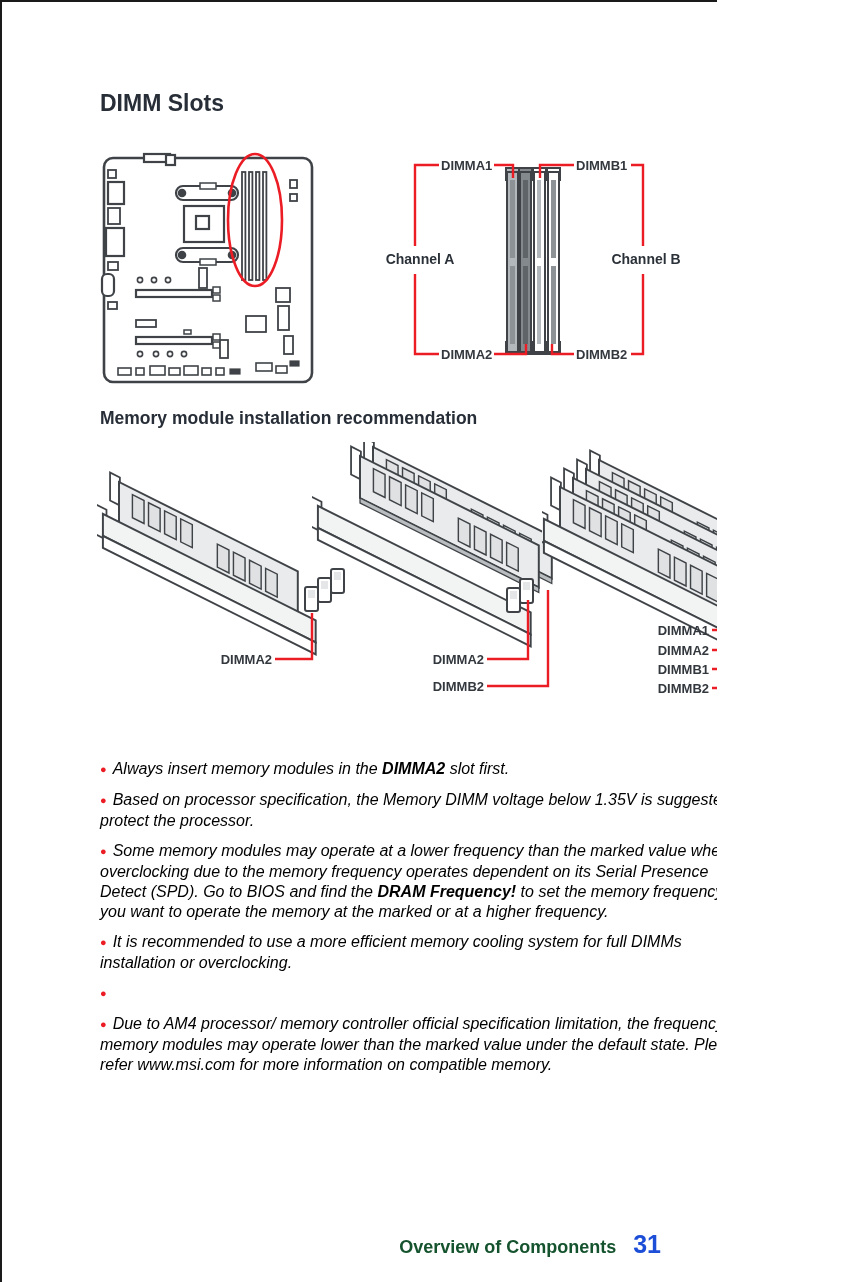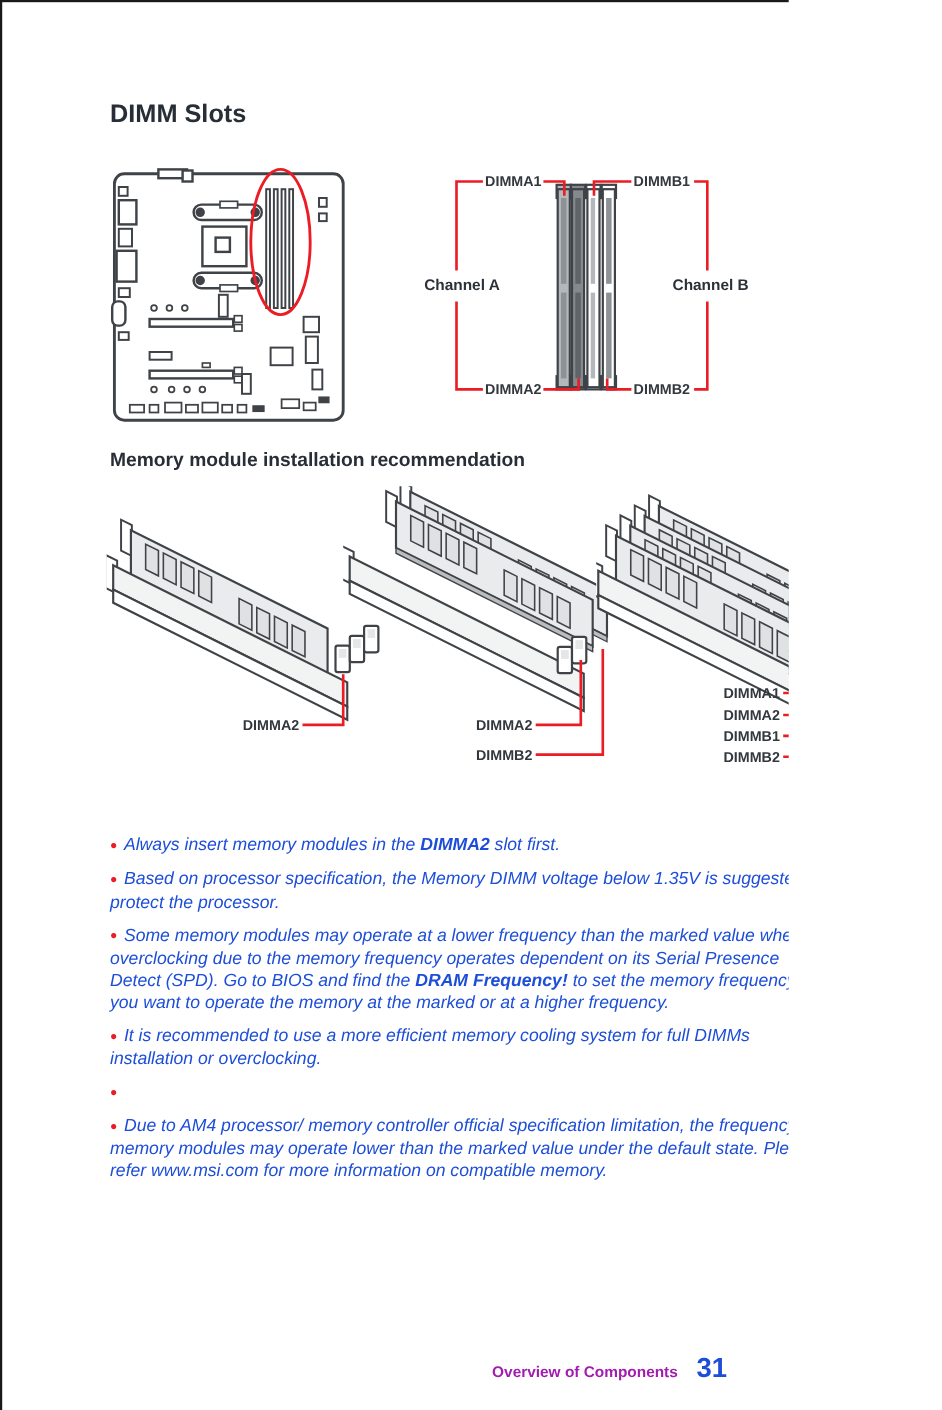--- a/index.html
+++ b/index.html
@@ -28,33 +28,33 @@
   .imp-head{
     position:absolute;left:100px;top:718px;height:40px;
     display:flex;align-items:center;gap:12px;
   }
   .imp-title{
     color:#ec1c24;font-size:18.5px;font-weight:bold;font-style:italic;
   }
   .bullets{
     position:absolute;left:98px;top:757px;width:656px;
     margin:0;padding:0;list-style:none;
-    color:#1d4ed8;font-size:16px;font-style:italic;line-height:20px;
+    color:#000000;font-size:16px;font-style:italic;line-height:20px;
   }
   .bullets li{margin:0 0 10px 0;}
   .bullets li .dot::before{
     content:"\25CF";color:#ec1c24;font-style:normal;font-size:11px;
     margin-right:6px;position:relative;top:-1px;
   }
   .bullets b{font-weight:bold;}
   .footer{
     position:absolute;left:98px;right:56px;top:1228px;
     display:flex;justify-content:flex-end;align-items:baseline;gap:17px;
   }
-  .footer-section{font-size:14px;font-weight:bold;color:#a21caf;}
+  .footer-section{font-size:18px;font-weight:bold;color:#14532d;}
   .footer-page{font-size:25px;font-weight:bold;color:#1d4ed8;}
 </style>
 </head>
 <body>
 
 <div class="page">
 
   <div class="h1">DIMM Slots</div>
 
   <div class="abs" style="left:98px;top:148px;">

